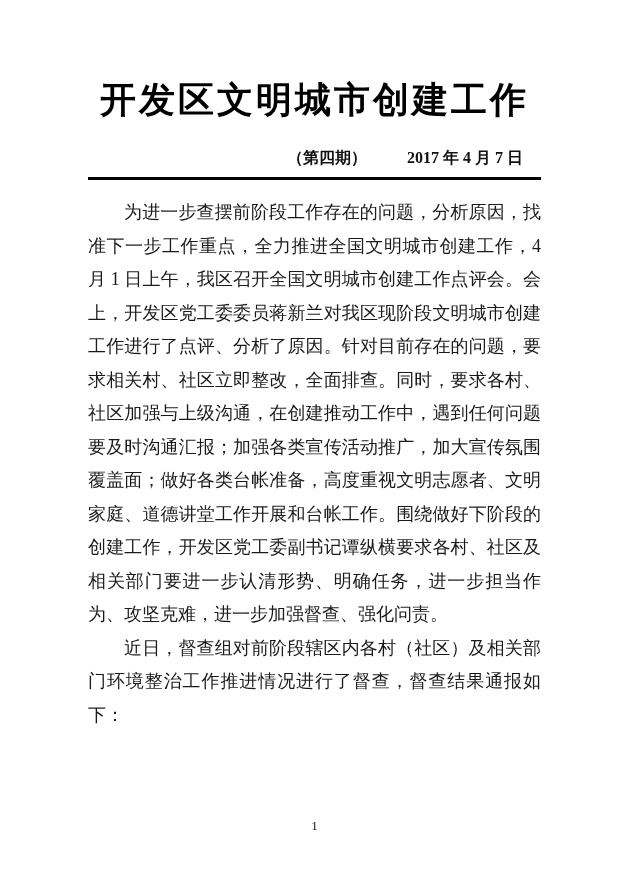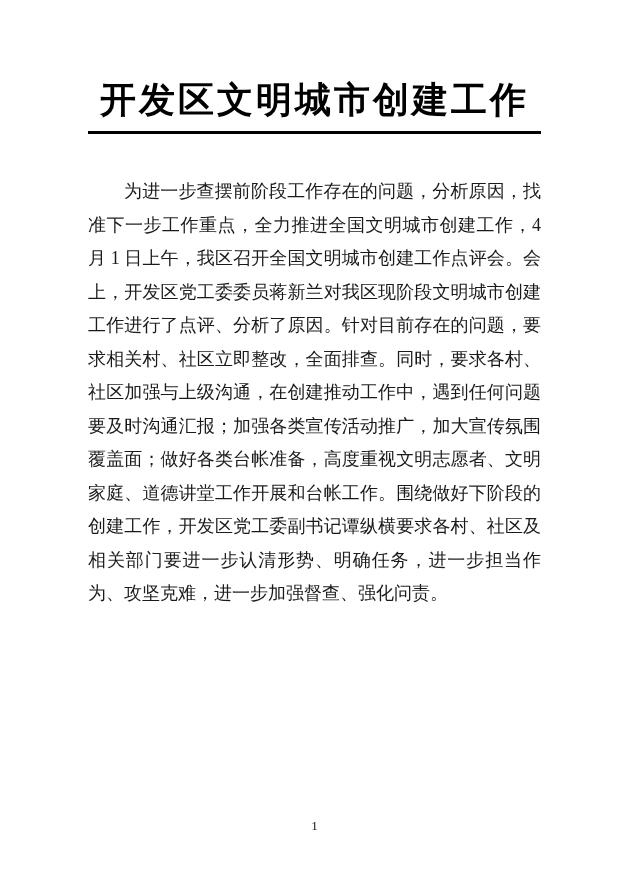--- a/index.html
+++ b/index.html
@@ -44,21 +44,21 @@
     display: inline-block;
     margin-left: 36px;
   }
   .divider {
     margin-top: 7px;
     border: 0;
     border-bottom: 3px solid #000000;
     height: 0;
   }
   .body-text {
-    margin-top: 41px;
+    margin-top: 16px;
   }
   .body-text p {
     margin: 0;
     font-size: 18px;
     line-height: 33.5px;
     text-align: justify;
     text-indent: 2em;
     color: #1a1a1a;
   }
   .page-number {
@@ -73,22 +73,27 @@
 </style>
 </head>
 <body>
 
 <div class="page">
 
   <h1 class="doc-title">
     <span class="title-line">开发区文明城市创建工作</span>
   </h1>
 
+  <div class="meta-line">
+    <span class="issue">（第四期）</span>
+    <span class="date">2017 年 4 月 7 日</span>
+  </div>
 
   <div class="divider"></div>
 
   <div class="body-text">
     <p>为进一步查摆前阶段工作存在的问题，分析原因，找准下一步工作重点，全力推进全国文明城市创建工作，4 月 1 日上午，我区召开全国文明城市创建工作点评会。会上，开发区党工委委员蒋新兰对我区现阶段文明城市创建工作进行了点评、分析了原因。针对目前存在的问题，要求相关村、社区立即整改，全面排查。同时，要求各村、社区加强与上级沟通，在创建推动工作中，遇到任何问题要及时沟通汇报；加强各类宣传活动推广，加大宣传氛围覆盖面；做好各类台帐准备，高度重视文明志愿者、文明家庭、道德讲堂工作开展和台帐工作。围绕做好下阶段的创建工作，开发区党工委副书记谭纵横要求各村、社区及相关部门要进一步认清形势、明确任务，进一步担当作为、攻坚克难，进一步加强督查、强化问责。</p>
+    <p>近日，督查组对前阶段辖区内各村（社区）及相关部门环境整治工作推进情况进行了督查，督查结果通报如下：</p>
   </div>
 
   <div class="page-number">1</div>
 
 </div>
 
 </body></html>

